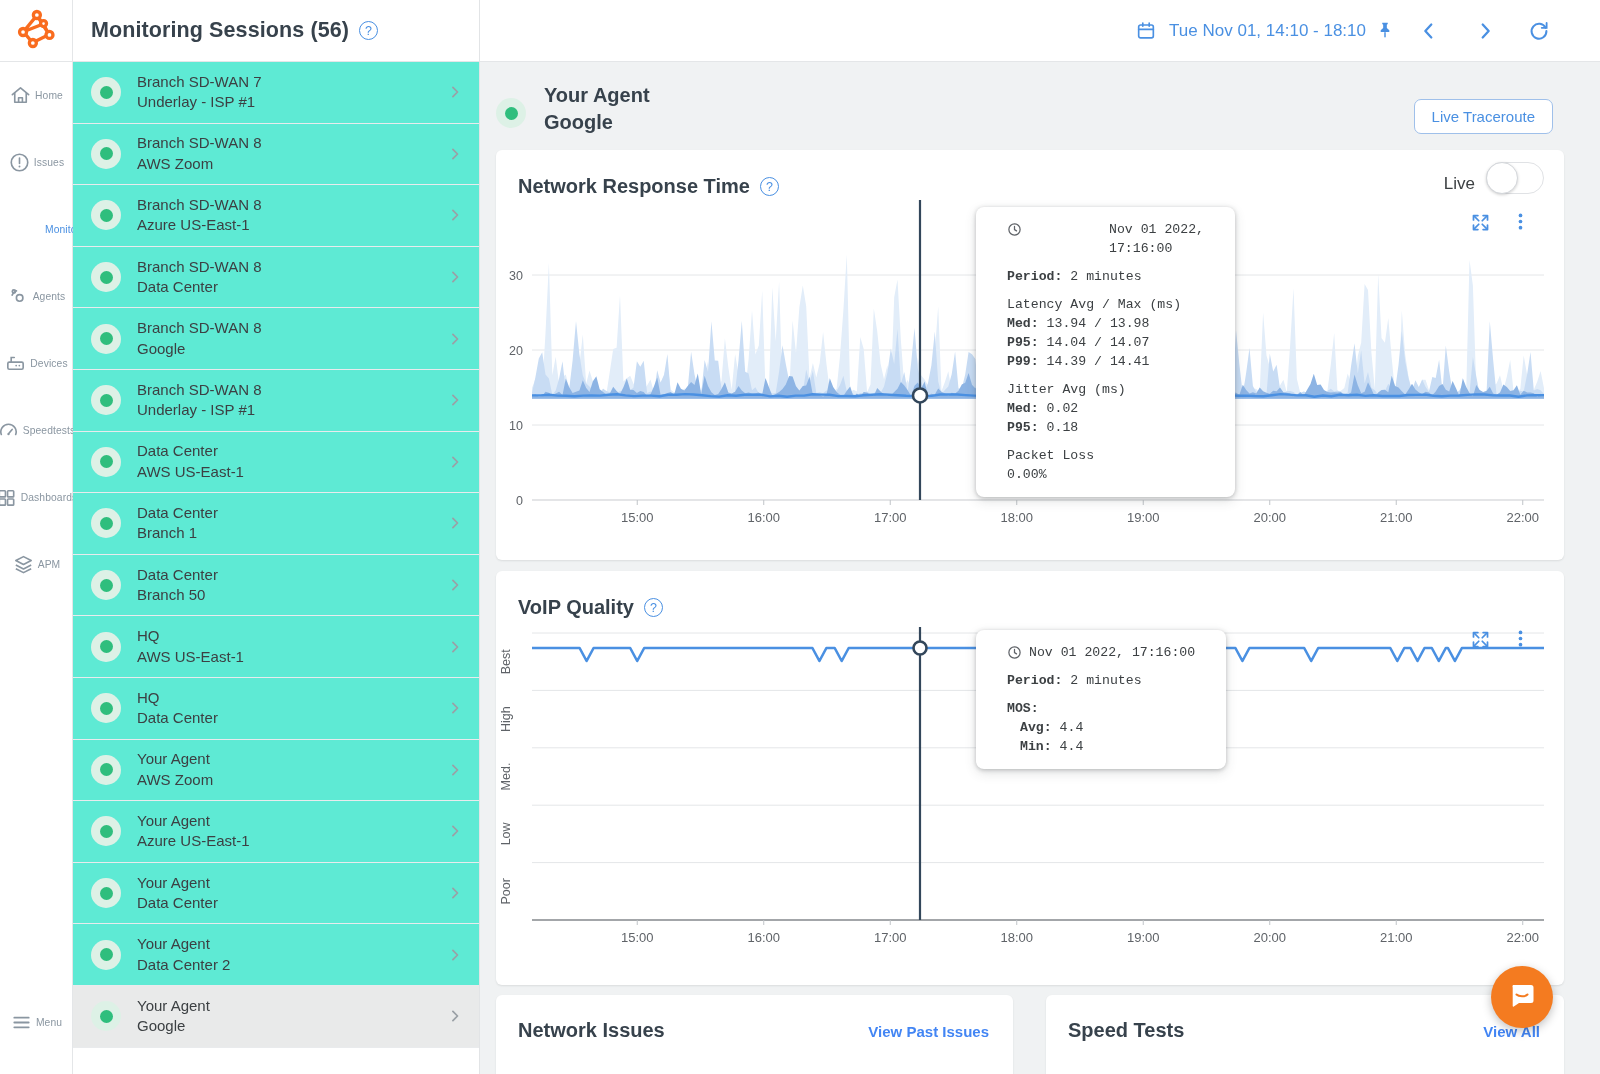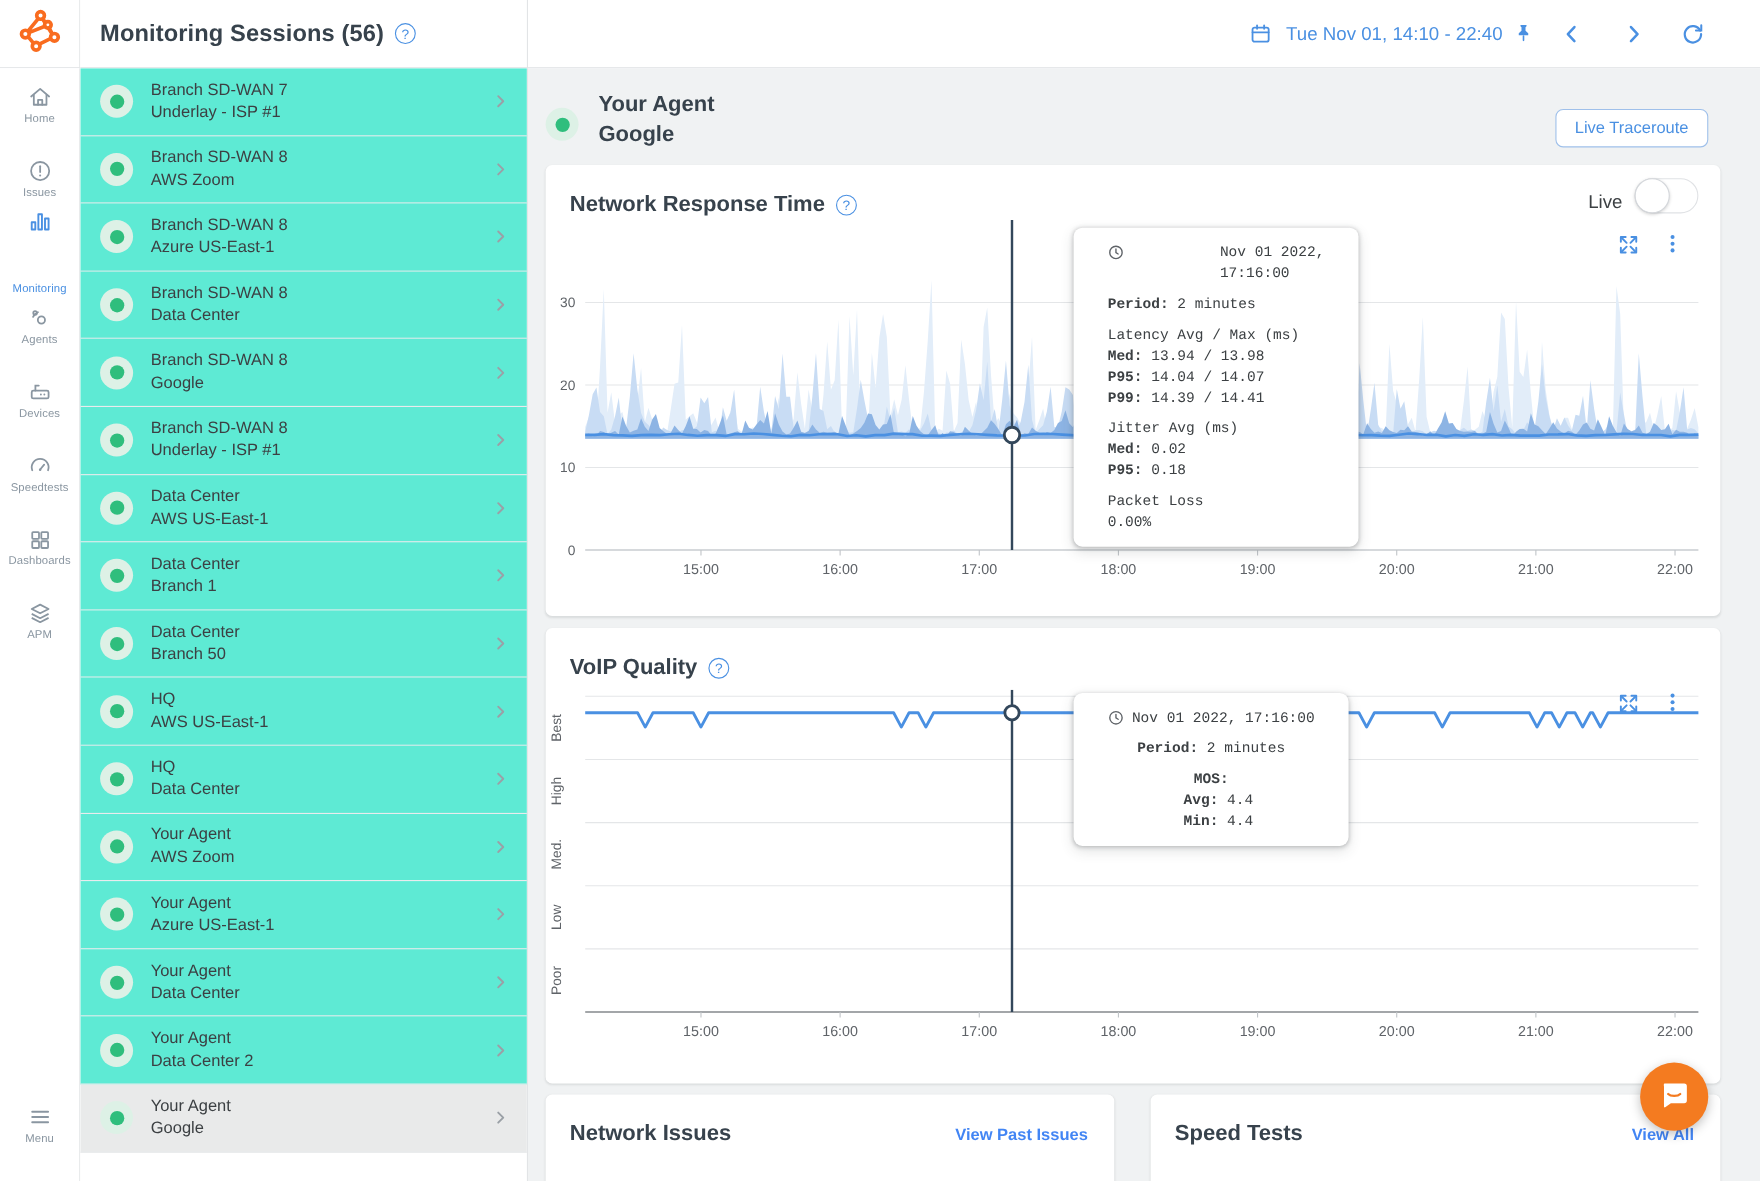--- a/index.html
+++ b/index.html
@@ -24,21 +24,21 @@
   .tb-prev { margin-right:34px; }
   .tb-next { margin-right:32px; }
 
   .help { width:19px; height:19px; border:1.6px solid #4a90e2; border-radius:50%;
     color:#4a90e2; font-size:12.5px; display:inline-flex; align-items:center;
     justify-content:center; cursor:pointer; flex:0 0 auto; font-weight:400; }
 
   
   .rail { border-right:1px solid #e4e6e8; background:#fff; display:flex; flex-direction:column;
     align-items:center; padding-top:11px; }
-  .nav-item { width:73px; height:44px; display:flex; flex-direction:column; align-items:center;
+  .nav-item { width:73px; height:44px; display:flex; flex-direction:row; align-items:center;
     justify-content:center; gap:3px; color:#8a96a1; cursor:pointer; margin-bottom:23px; }
   .nav-item .nav-ic svg { width:23px; height:23px; display:block; }
   .nav-item span.lbl { font-size:10.3px; letter-spacing:.1px; }
   .nav-item.active { color:#4a90e2;gap:44px; }
   .nav-menu { margin-top:auto; margin-bottom:30px; }
 
   
   .sessions { border-right:1px solid #e2e4e6; background:#fff; overflow:hidden; }
   .srow { height:61.6px; display:flex; align-items:center; padding:0 14px 0 18px;
     border-bottom:1px solid #e9ebed; cursor:pointer; background:#5eead4; }
@@ -59,21 +59,21 @@
   .agent-titles div { font-size:20px; font-weight:600; color:#37424c; line-height:27px; }
   .btn-traceroute { margin-left:auto; margin-top:17px; margin-right:12px; background:#fff;
     border:1px solid #9fc0ea; color:#4a90e2; border-radius:7px; font-size:15px;
     padding:8px 17px; cursor:pointer; font-family:inherit; }
 
   .card { position:absolute; background:#fff; border-radius:6px;
     box-shadow:0 1px 2px rgba(60,64,67,.12); }
   .card h2 { position:absolute; left:22px; top:25px; font-size:20px; font-weight:600;
     color:#37424c; display:flex; align-items:center; gap:10px; }
   #nrt-card { left:16px; top:88px; width:1068px; height:410px; }
-  #voip-card { left:16px; top:509px; width:1068px; height:414px;text-align:center; }
+  #voip-card { left:16px; top:509px; width:1068px; height:414px; }
   .live-group { position:absolute; right:20px; top:12px; display:flex; align-items:flex-end; gap:11px; }
   .live-label { font-size:17px; color:#3c4043; }
   .switch { width:58px; height:32px; border:1px solid #e0e2e5; border-radius:16px;
     background:#fff; position:relative; cursor:pointer; }
   .knob { position:absolute; left:-1px; top:-1px; width:32px; height:32px; border-radius:50%;
     background:#fff; border:1px solid #d4d7db; box-shadow:0 1px 3px rgba(0,0,0,.18); }
   .chart-act { position:absolute; color:#4a90e2; cursor:pointer; z-index:6; }
   .chart-act svg { width:21px; height:21px; display:block; }
   .chart-svg { position:absolute; left:0; }
   #nrt-chart { top:50px; }
@@ -126,21 +126,21 @@
   </div>
   <div class="topbar">
     <span class="tb-ic">
         <svg viewBox="0 0 24 24" fill="none" stroke="currentColor" stroke-width="1.8" stroke-linecap="round">
           <rect x="4" y="5.5" width="16" height="14" rx="2"></rect>
           <line x1="4" y1="10.2" x2="20" y2="10.2"></line>
           <line x1="8.5" y1="3.4" x2="8.5" y2="6.8"></line>
           <line x1="15.5" y1="3.4" x2="15.5" y2="6.8"></line>
         </svg>
       </span>
-    <span class="tb-date">Tue Nov 01, 14:10 - 22:40</span>
+    <span class="tb-date">Tue Nov 01, 14:10 - 18:10</span>
     <span class="tb-ic tb-pin">
         <svg viewBox="0 0 24 24" fill="currentColor">
           <path d="M9 3h6v1.3l-1 .8v3.6l2.7 2.4v2.1H7.3v-2.1L10 8.7V5.1l-1-.8z"></path>
           <rect x="11.2" y="13.2" width="1.6" height="5.8" rx="0.8"></rect>
         </svg>
       </span>
     <span class="tb-ic tb-prev">
         <svg viewBox="0 0 24 24" fill="none" stroke="currentColor" stroke-width="2.5" stroke-linecap="round" stroke-linejoin="round">
           <polyline points="14.5,5 8,12 14.5,19"></polyline>
         </svg>

